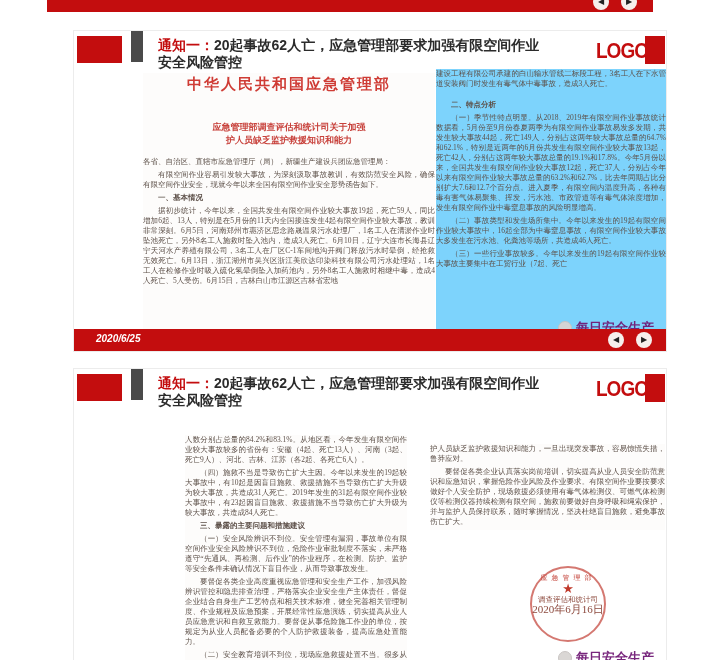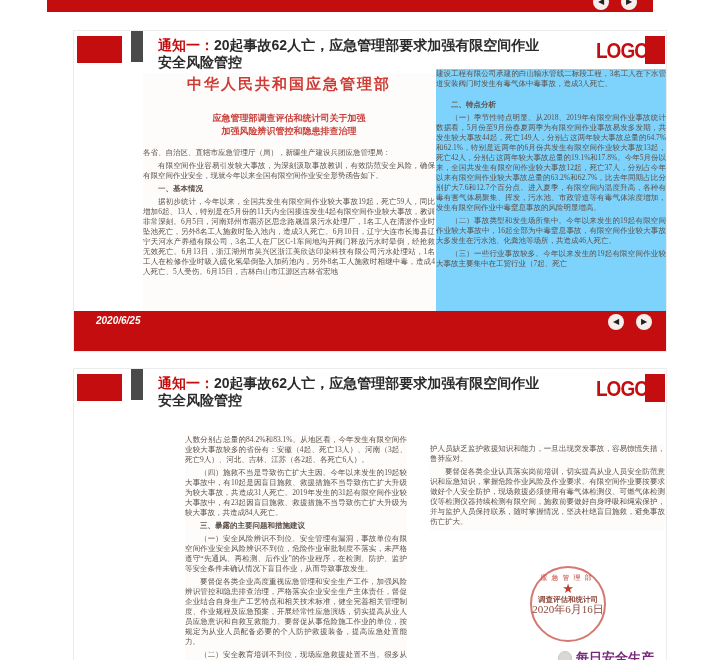--- a/index.html
+++ b/index.html
@@ -25,28 +25,28 @@
             letter-spacing:-1px;transform:scaleY(1.15);}
   .hdr-sq{position:absolute;right:1px;top:5px;width:20px;height:28px;background:#c30d0e;}
   
   .scan{font-family:"Liberation Serif","DejaVu Serif",serif;color:#5d5049;font-size:7.5px;
         line-height:10px;text-align:justify;}
   .scan p{margin:0 0 3px 0;text-indent:2em;}
   .scan p.noindent{text-indent:0;}
   .scan p.head{font-weight:bold;}
   .s1-left{position:absolute;left:69px;top:42px;width:292px;height:258px;background:#fdfcfb;}
   .agency{font-family:"Liberation Serif","DejaVu Serif",serif;color:#cf3c35;font-weight:bold;
-          font-size:15px;text-align:center;letter-spacing:2px;margin:6px 0 23px 0;}
+          font-size:15px;text-align:center;letter-spacing:2px;margin:6px 0 32px 0;}
   .doc-title{color:#c8423c;font-weight:bold;font-size:9px;text-align:center;line-height:13px;
              font-family:"Liberation Serif","DejaVu Serif",serif;margin-bottom:10px;margin-top:18px;}
   .redline{position:absolute;left:2px;right:2px;bottom:0;height:2px;background:#df6a63;}
   .s1-right{position:absolute;left:362px;top:38px;width:230px;height:262px;background:#7dd3fc;}
   .gapline{height:8px;}
   
-  .slide-bar{position:absolute;left:0;right:0;bottom:0;height:40px;background:#c30d0e;}
+  .slide-bar{position:absolute;left:0;right:0;bottom:0;height:22px;background:#c30d0e;}
   .slide1 .slide-bar{display:block;}
   .bar-date{position:absolute;left:22px;top:4px;color:#ffffff;font-weight:bold;font-style:italic;
             font-size:10px;}
   .nav-s1-prev{left:534px;top:3px;}
   .nav-s1-next{left:562px;top:3px;}
   
   .wmark{position:absolute;display:flex;align-items:center;gap:4px;color:#701a75;font-weight:bold;
          font-size:13px;white-space:nowrap;opacity:.95;}
   .wmark .wicon{width:14px;height:14px;border-radius:50%;background:#d9d5d3;display:inline-block;
                 border:1px solid #c6c2c0;box-sizing:border-box;}
@@ -54,21 +54,21 @@
   .wm-s2{right:12px;top:280px;}
   
   .s2-left{position:absolute;left:111px;top:42px;width:222px;background:#fdfcfb;margin-top:24px;}
   .s2-right{position:absolute;left:356px;top:75px;width:235px;background:#fdfcfb;}
   
   .stamp{position:absolute;left:456px;top:197px;width:76px;height:76px;border:2px solid rgba(194,62,52,.7);
          border-radius:50%;box-sizing:border-box;text-align:center;
          font-family:"Liberation Serif","DejaVu Serif",serif;}
   .stamp .arc{color:#c5463d;font-size:7px;letter-spacing:4px;margin-top:5px;}
   .stamp .star{color:#c0392b;font-size:13px;line-height:12px;}
-  .stamp .office{color:#8d4a3e;font-weight:bold;font-size:7.5px;line-height:10px;}
+  .stamp .office{color:#8d4a3e;font-weight:normal;font-size:7.5px;line-height:10px;}
   .stamp .sdate{color:#8d4a3e;font-size:11px;line-height:9px;}
 </style>
 </head>
 <body>
 
 <div class="page">
 
   <div class="prev-strip"></div>
   <div class="circle-btn nav-top-prev">◀</div>
   <div class="circle-btn nav-top-next">▶</div>
@@ -80,21 +80,21 @@
       <span class="red">通知一：</span><span>20起事故62人亡，应急管理部要求加强有限空间作业</span><br>
       <span>安全风险管控</span>
     </div>
     <div class="hdr-logo">LOGO</div>
     <div class="hdr-sq"></div>
 
     <div class="s1-left scan">
       <div class="agency">中华人民共和国应急管理部</div>
       <div class="doc-title">
         <span>应急管理部调查评估和统计司关于加强</span><br>
-        <span>加强风险辨识管控和隐患排查治理</span>
+        <span>护人员缺乏监护救援知识和能力</span>
       </div>
       <p class="noindent">各省、自治区、直辖市应急管理厅（局），新疆生产建设兵团应急管理局：</p>
       <p>有限空间作业容易引发较大事故，为深刻汲取事故教训，有效防范安全风险，确保有限空间作业安全，现就今年以来全国有限空间作业安全形势函告如下。</p>
       <p class="head">一、基本情况</p>
       <p>据初步统计，今年以来，全国共发生有限空间作业较大事故19起，死亡59人，同比增加6起、13人，特别是在5月份的11天内全国接连发生4起有限空间作业较大事故，教训非常深刻。6月5日，河南郑州市惠济区思念路晟温泉污水处理厂，1名工人在清淤作业时坠池死亡，另外8名工人施救时坠入池内，造成3人死亡。6月10日，辽宁大连市长海县辽宁天河水产养殖有限公司，3名工人在厂区C-1车间地沟开阀门释放污水时晕倒，经抢救无效死亡。6月13日，浙江湖州市吴兴区浙江美欣达印染科技有限公司污水处理站，1名工人在检修作业时吸入硫化氢晕倒坠入加药池内，另外8名工人施救时相继中毒，造成4人死亡、5人受伤。6月15日，吉林白山市江源区吉林省宏地</p>
       <div class="redline"></div>
     </div>
 
     <div class="s1-right scan">
       <p class="noindent">建设工程有限公司承建的白山输水管线二标段工程，3名工人在下水管道安装阀门时发生有毒气体中毒事故，造成3人死亡。</p>

